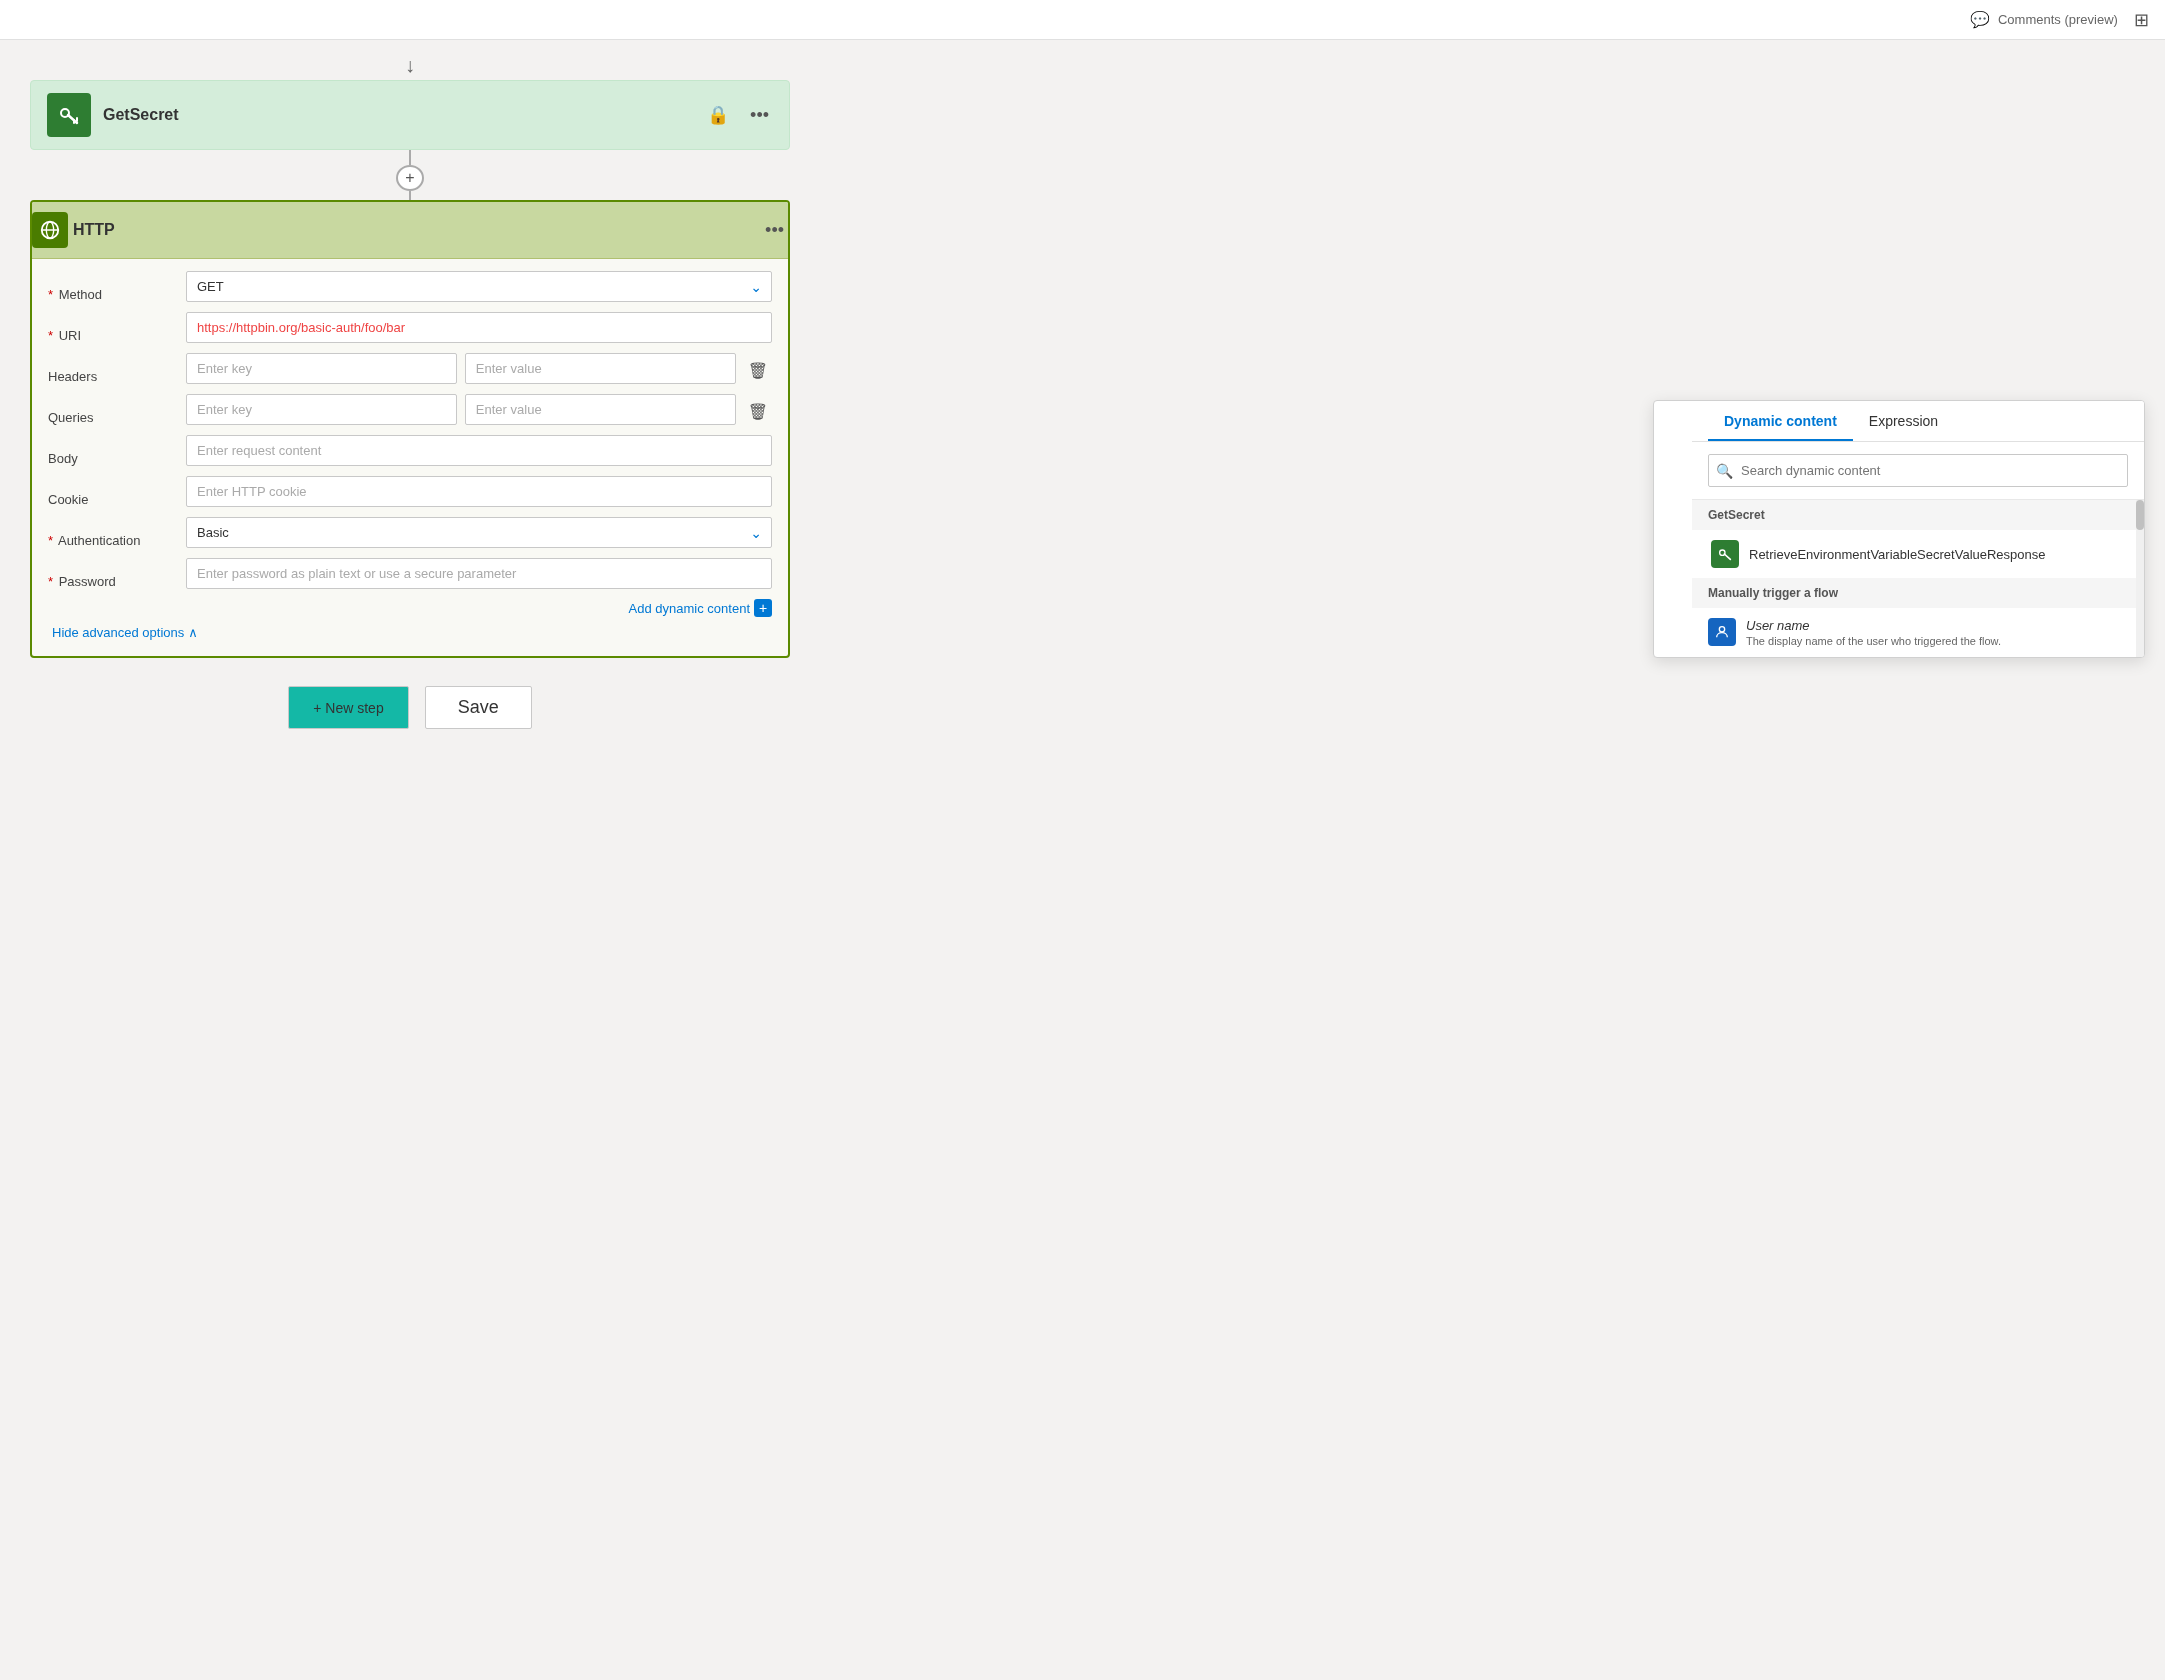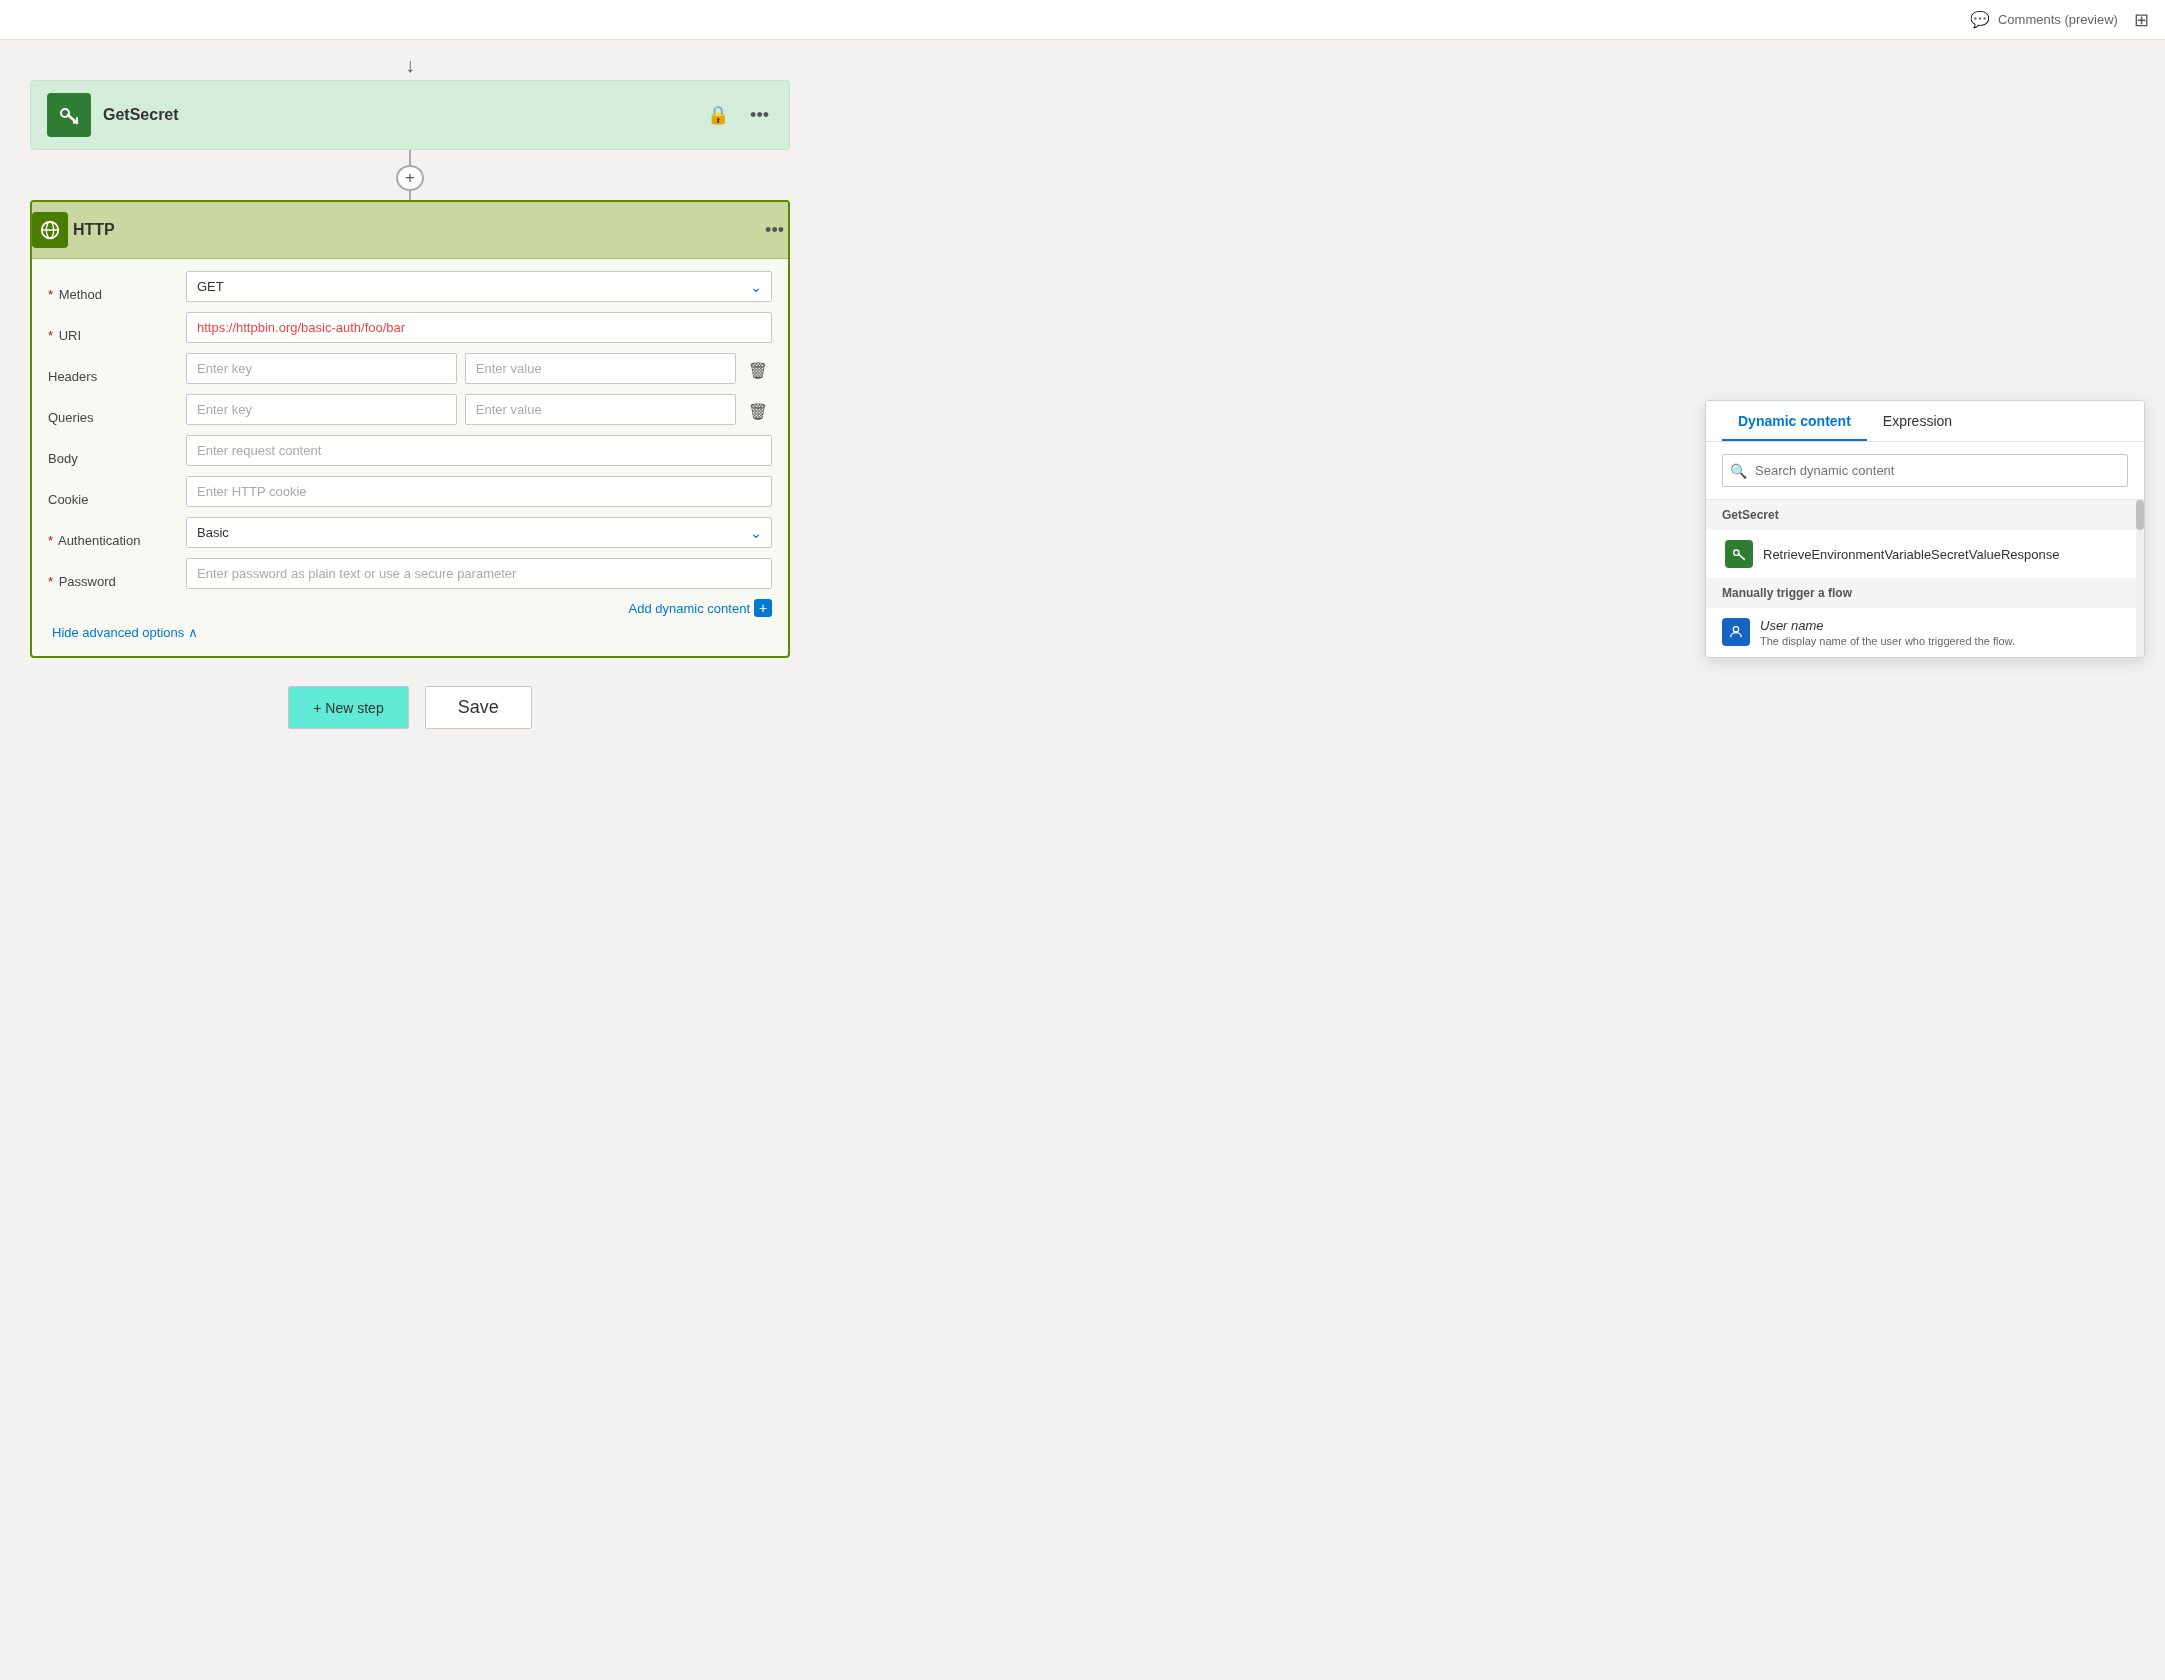--- a/index.html
+++ b/index.html
@@ -300,21 +300,21 @@
 
     
     .action-buttons {
       display: flex;
       justify-content: center;
       gap: 16px;
       margin-top: 28px;
     }
     .btn-new-step {
       border: 1px solid #c8c8c8;
-      background: #5eead4;
+      background: #14b8a6;
       border-radius: 2px;
       padding: 10px 24px;
       font-size: 14px;
       color: #333;
       cursor: pointer;
     }
     .btn-save {
       border: 1px solid #c8c8c8;
       background: white;
       border-radius: 2px;
@@ -322,26 +322,27 @@
       font-size: 18px;
       color: #333;
       cursor: pointer;
     }
 
     
     .dynamic-panel {
       position: absolute;
       top: 360px;
       right: 20px;
-      width: 440px;
+      width: 492px;
       background: white;
       border: 1px solid #d0d0d0;
       border-radius: 4px;
       box-shadow: 0 4px 16px rgba(0,0,0,0.12);
       overflow: hidden;
+      padding-left: 38px;
     }
     .dynamic-panel-tabs {
       display: flex;
       border-bottom: 1px solid #e0e0e0;
       padding: 0 16px;
       background: white;
     }
     .dynamic-tab {
       padding: 12px 16px 10px;
       font-size: 14px;

